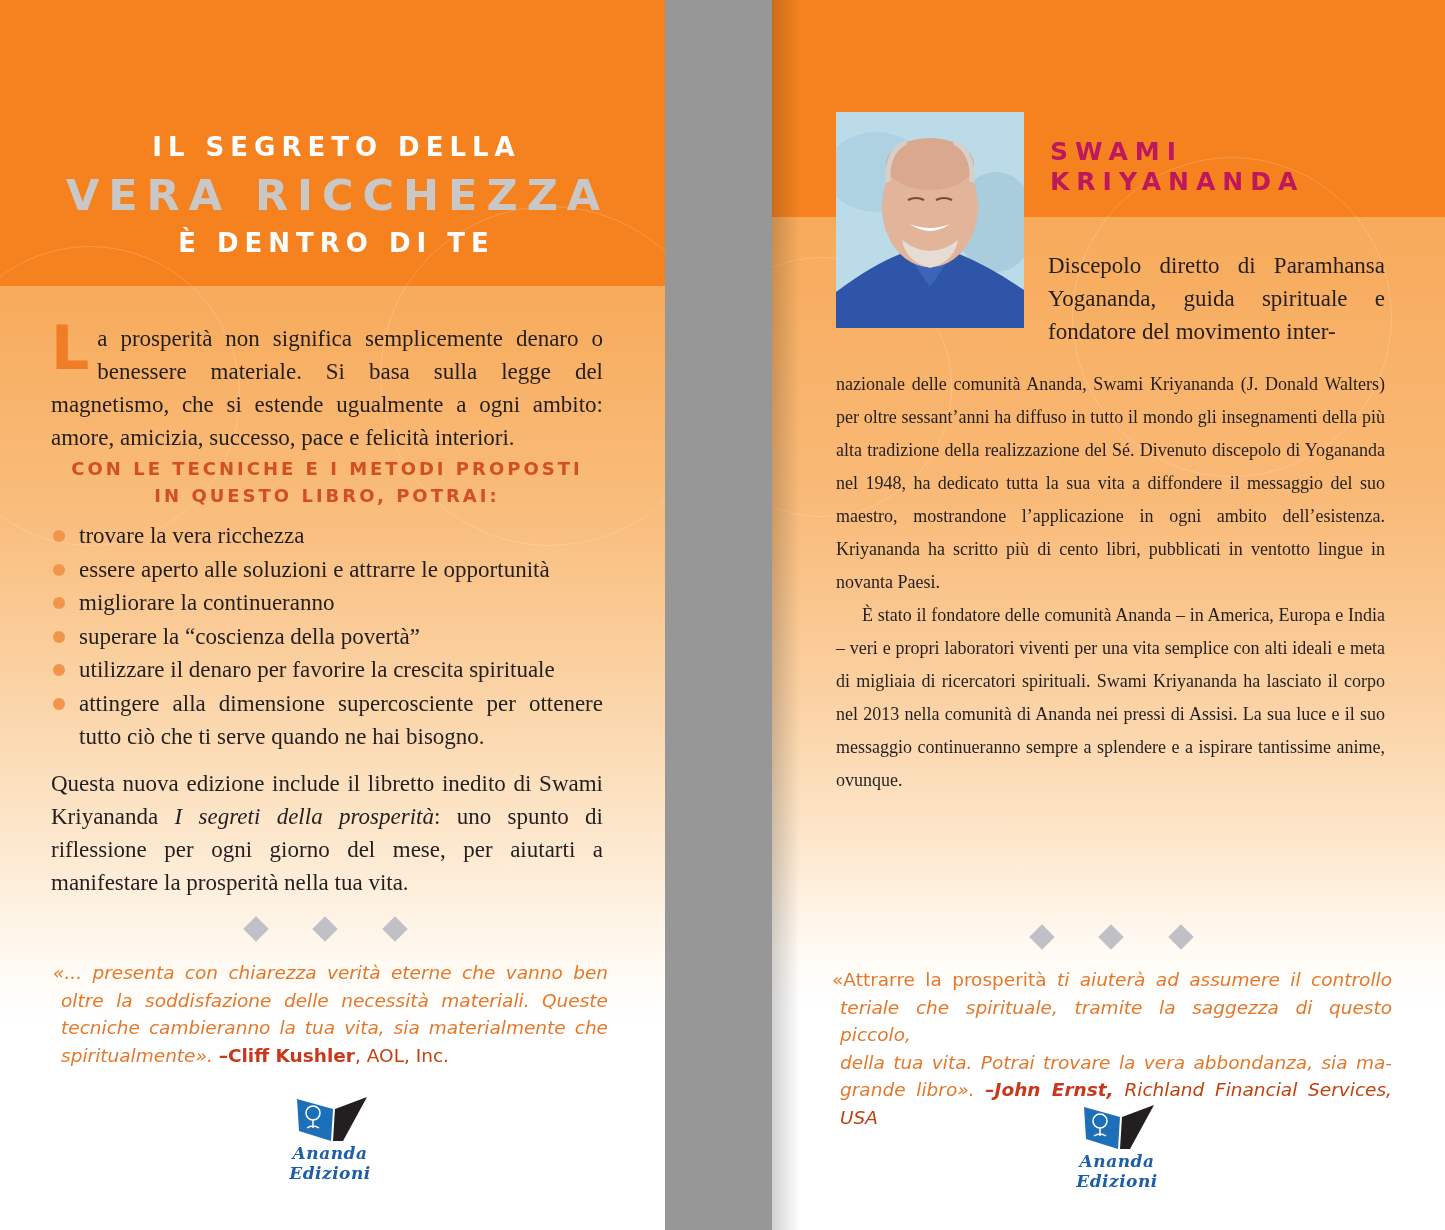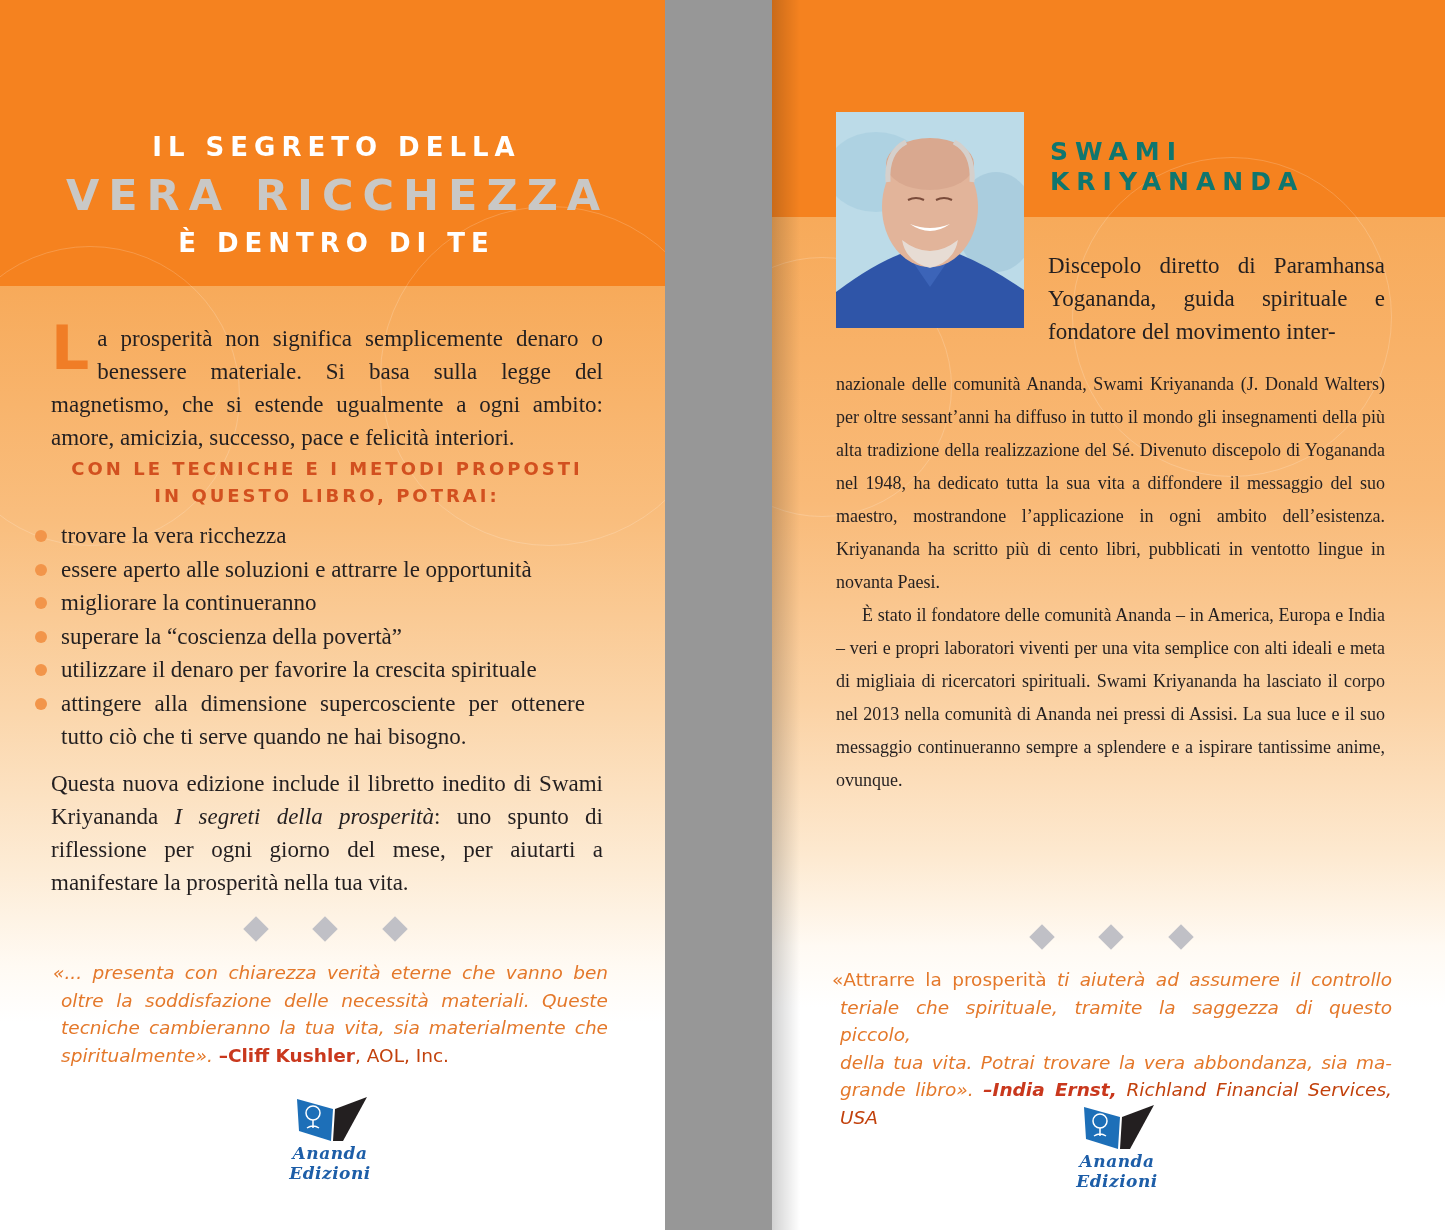--- a/index.html
+++ b/index.html
@@ -36,21 +36,21 @@
 
   .text-block { position: absolute; font-size: 23px; line-height: 33px; text-align: justify; }
   .intro { left: 51px; top: 322px; width: 552px; }
   .dropcap { float: left; font-family: "DejaVu Sans", sans-serif; font-weight: bold; color: #f07d26;
     font-size: 60px; line-height: 48px; margin: 2px 8px 0 0; height: 60px; }
 
   .subhead { position: absolute; left: 51px; top: 455px; width: 552px; text-align: center;
     font-family: "DejaVu Sans", "Liberation Sans", sans-serif; font-weight: bold; color: #d2501f;
     font-size: 18px; letter-spacing: 3px; line-height: 27px; text-transform: uppercase; }
 
-  .bullets { position: absolute; left: 33px; top: 519px; width: 552px; list-style: none; }
+  .bullets { position: absolute; left: 51px; top: 519px; width: 552px; list-style: none; }
   .bullets li { position: relative; padding-left: 28px; font-size: 23px; line-height: 33.5px; text-align: justify; }
   .bullets .dot { position: absolute; left: 2px; top: 11px; width: 12px; height: 12px; border-radius: 50%; background: #f2954a; }
 
   .outro { left: 51px; top: 767px; width: 552px; }
   .outro i { font-style: italic; }
 
   .diamonds { position: absolute; height: 20px; }
   .diamond { position: absolute; top: 0; width: 18px; height: 18px; background: #c0c0c6; transform: rotate(45deg); }
 
   .quote { position: absolute; font-family: "DejaVu Sans", "Liberation Sans", sans-serif; font-style: italic;
@@ -70,21 +70,21 @@
 
   .logo { position: absolute; width: 150px; height: 80px; }
   .logo svg { position: absolute; left: 38px; top: 0; }
   .logo-text { position: absolute; left: 0; top: 48px; width: 150px; text-align: center;
     font-family: "DejaVu Serif", serif; font-style: italic; font-weight: bold; color: #1d5ea8; font-size: 17px; letter-spacing: 0.5px; }
 
   
   .photo { position: absolute; left: 64px; top: 112px; width: 188px; height: 216px; overflow: hidden;
     background: linear-gradient(135deg, #cfe6f0 0%, #b6d6e6 40%, #9fc2d6 100%); }
   .name-line { position: absolute; left: 278px; font-family: "DejaVu Sans", "Liberation Sans", sans-serif;
-    font-weight: bold; color: #0f766e; font-size: 25px; letter-spacing: 7px; text-transform: uppercase; }
+    font-weight: bold; color: #be185d; font-size: 25px; letter-spacing: 7px; text-transform: uppercase; }
   .name-1 { top: 137px; }
   .name-2 { top: 167px; }
 
   .bio-top { position: absolute; left: 276px; top: 249px; width: 337px; font-size: 23px; line-height: 33px; text-align: justify; }
   .bio-rest { position: absolute; left: 64px; top: 368px; width: 549px; font-size: 18px; line-height: 33px; text-align: justify; }
   .bio-rest p.indent { text-indent: 26px; }
 </style>
 </head>
 <body>
 
@@ -185,21 +185,21 @@
   <div class="diamonds" style="left:261px;top:928px;width:160px;">
     <span class="diamond" style="left:0px;"></span>
     <span class="diamond" style="left:69px;"></span>
     <span class="diamond" style="left:139px;"></span>
   </div>
 
   <div class="quote quote-right">
     <span class="line"><span style="font-style:normal">«Attrarre la prosperità </span><span>ti aiuterà ad assumere il controllo</span></span>
     <span class="line ind">teriale che spirituale, tramite la saggezza di questo piccolo,</span>
     <span class="line ind">della tua vita. Potrai trovare la vera abbondanza, sia ma-</span>
-    <span class="line last"><span>grande libro». </span><span class="author">–India Ernst,</span><span class="affil"> Richland Financial Services, USA</span></span>
+    <span class="line last"><span>grande libro». </span><span class="author">–John Ernst,</span><span class="affil"> Richland Financial Services, USA</span></span>
   </div>
 
   <div class="logo" style="left:270px;top:1103px;">
     <svg width="76" height="48" viewBox="0 0 76 48">
       <polygon points="4,4 40,14 38,46 6,36" fill="#1d6fb8"></polygon>
       <polygon points="42,14 74,2 50,46 40,46" fill="#231f20"></polygon>
       <circle cx="20" cy="18" r="7" fill="none" stroke="#ffffff" stroke-width="1.5"></circle>
       <path d="M20 25 L20 33 M14 33 Q20 29 26 33" stroke="#ffffff" stroke-width="1.5" fill="none"></path>
     </svg>
     <div class="logo-text">Ananda Edizioni</div>

